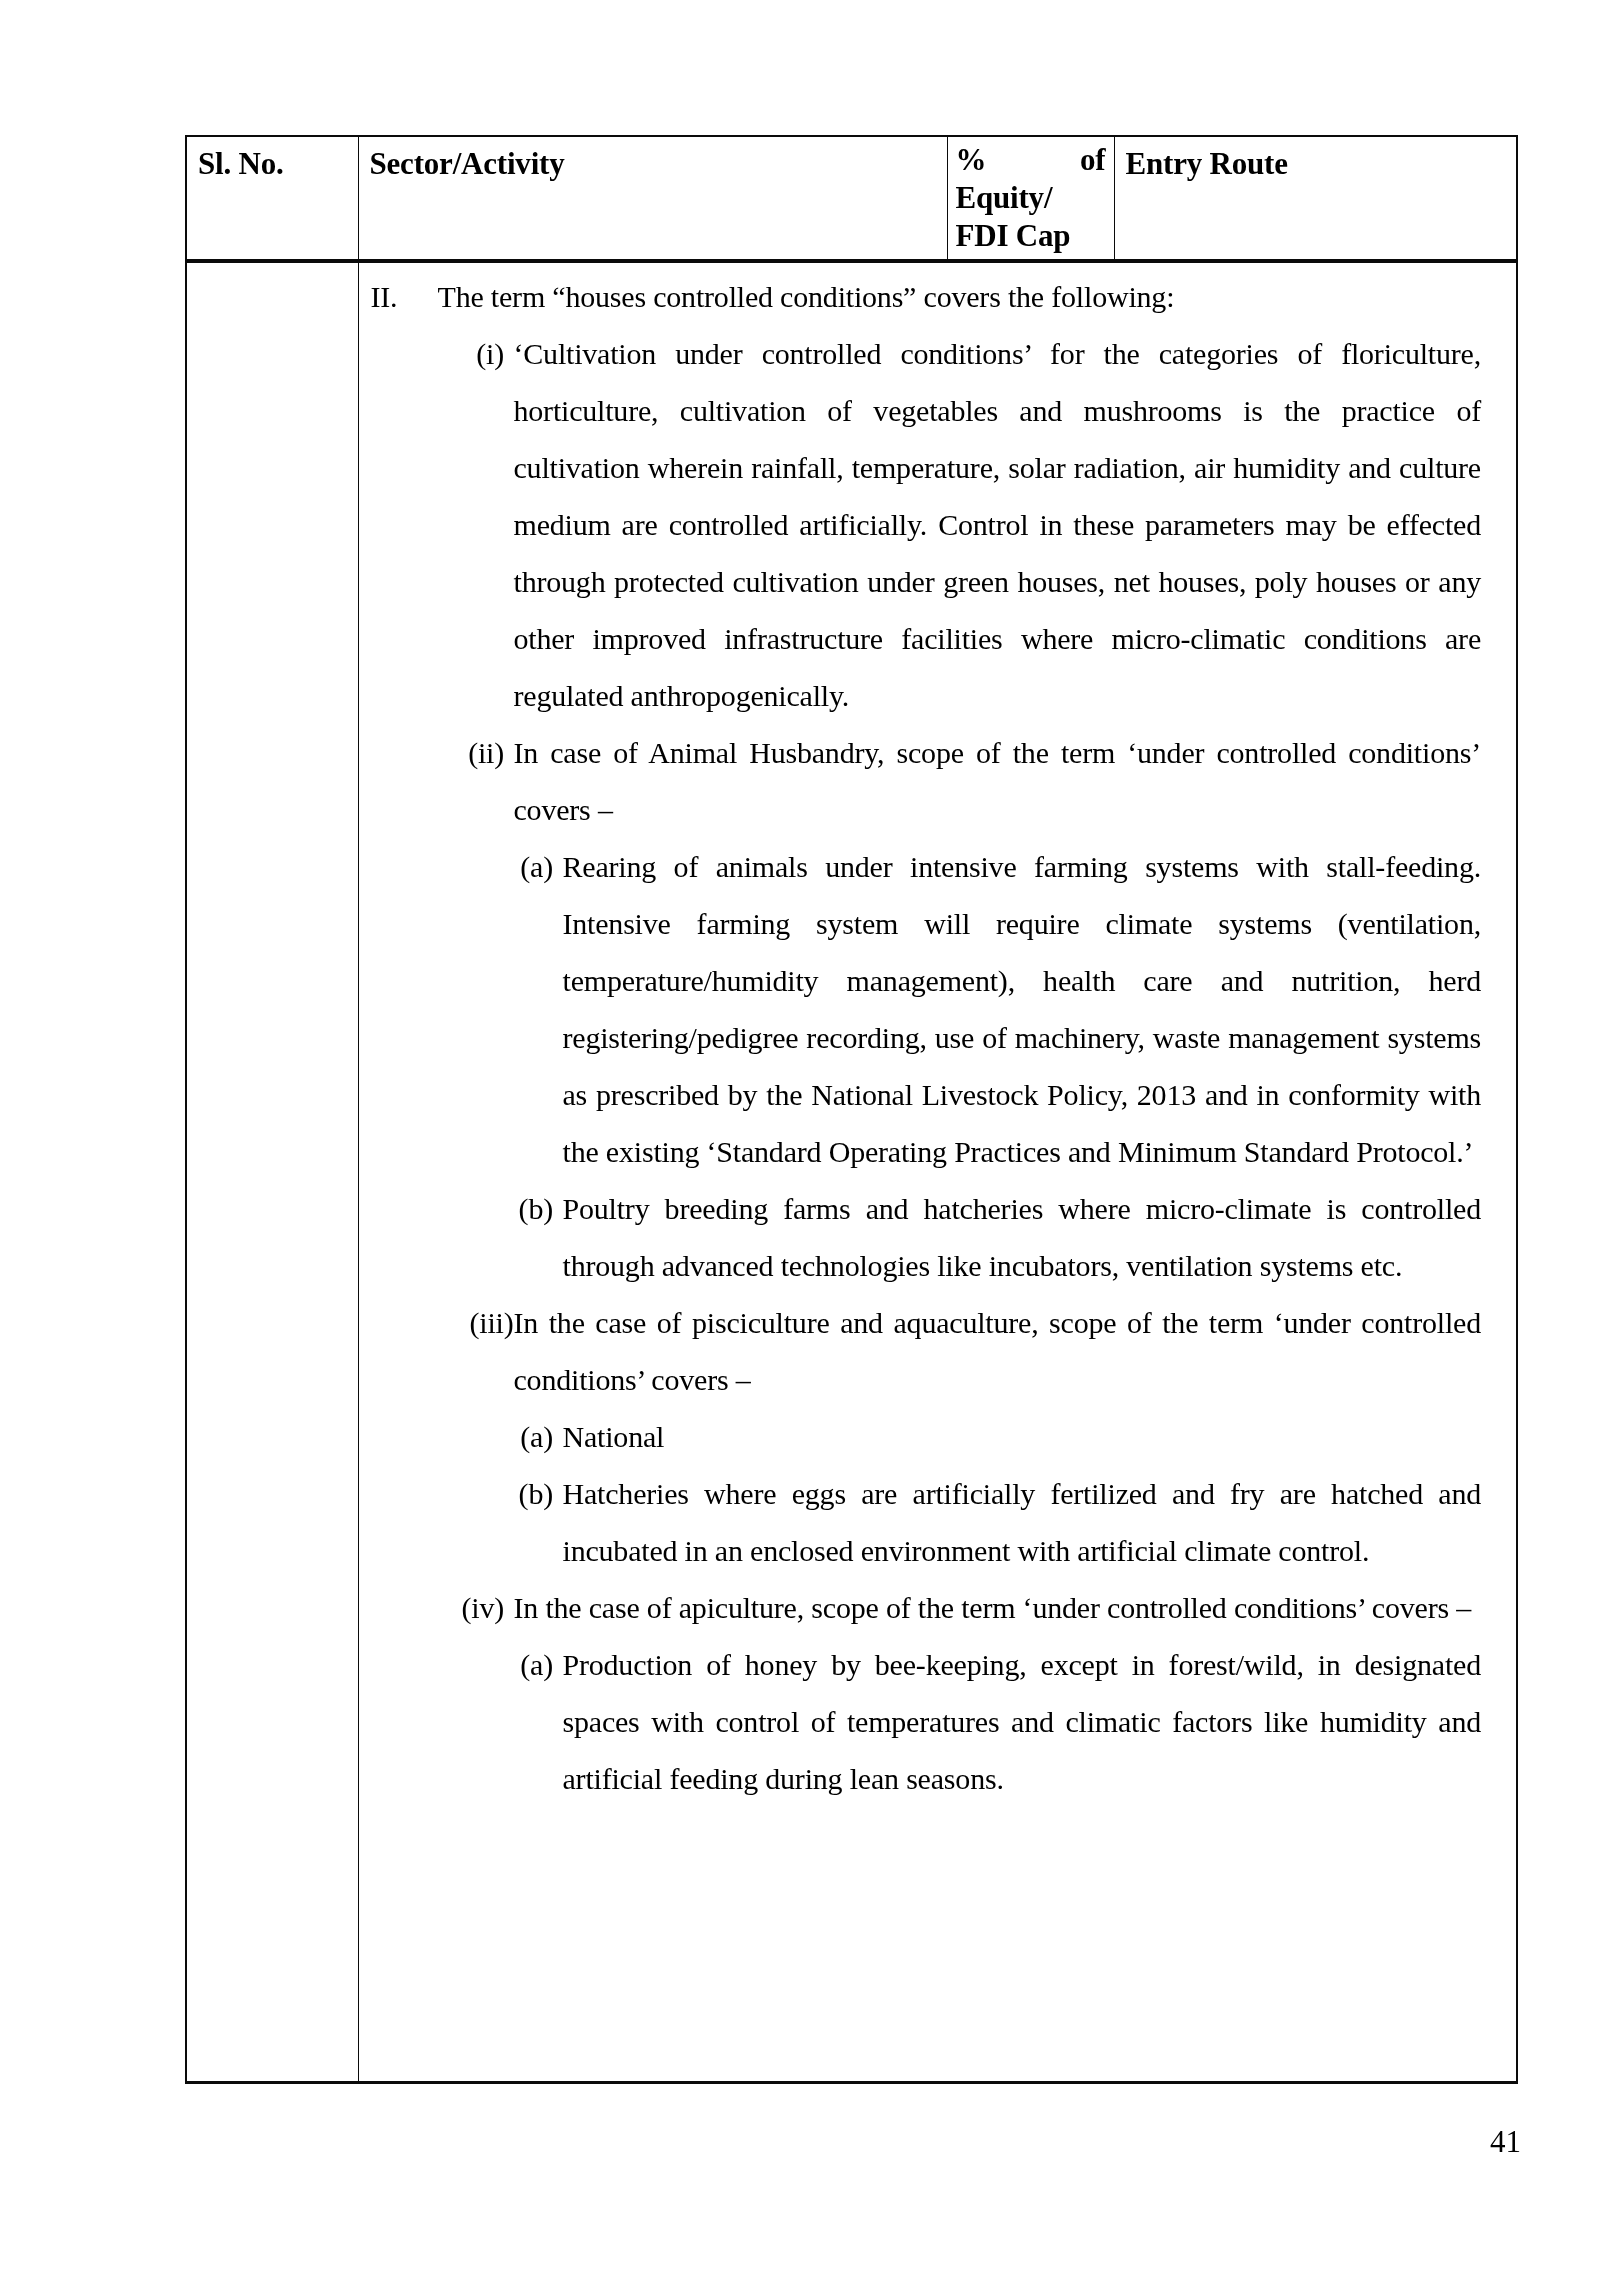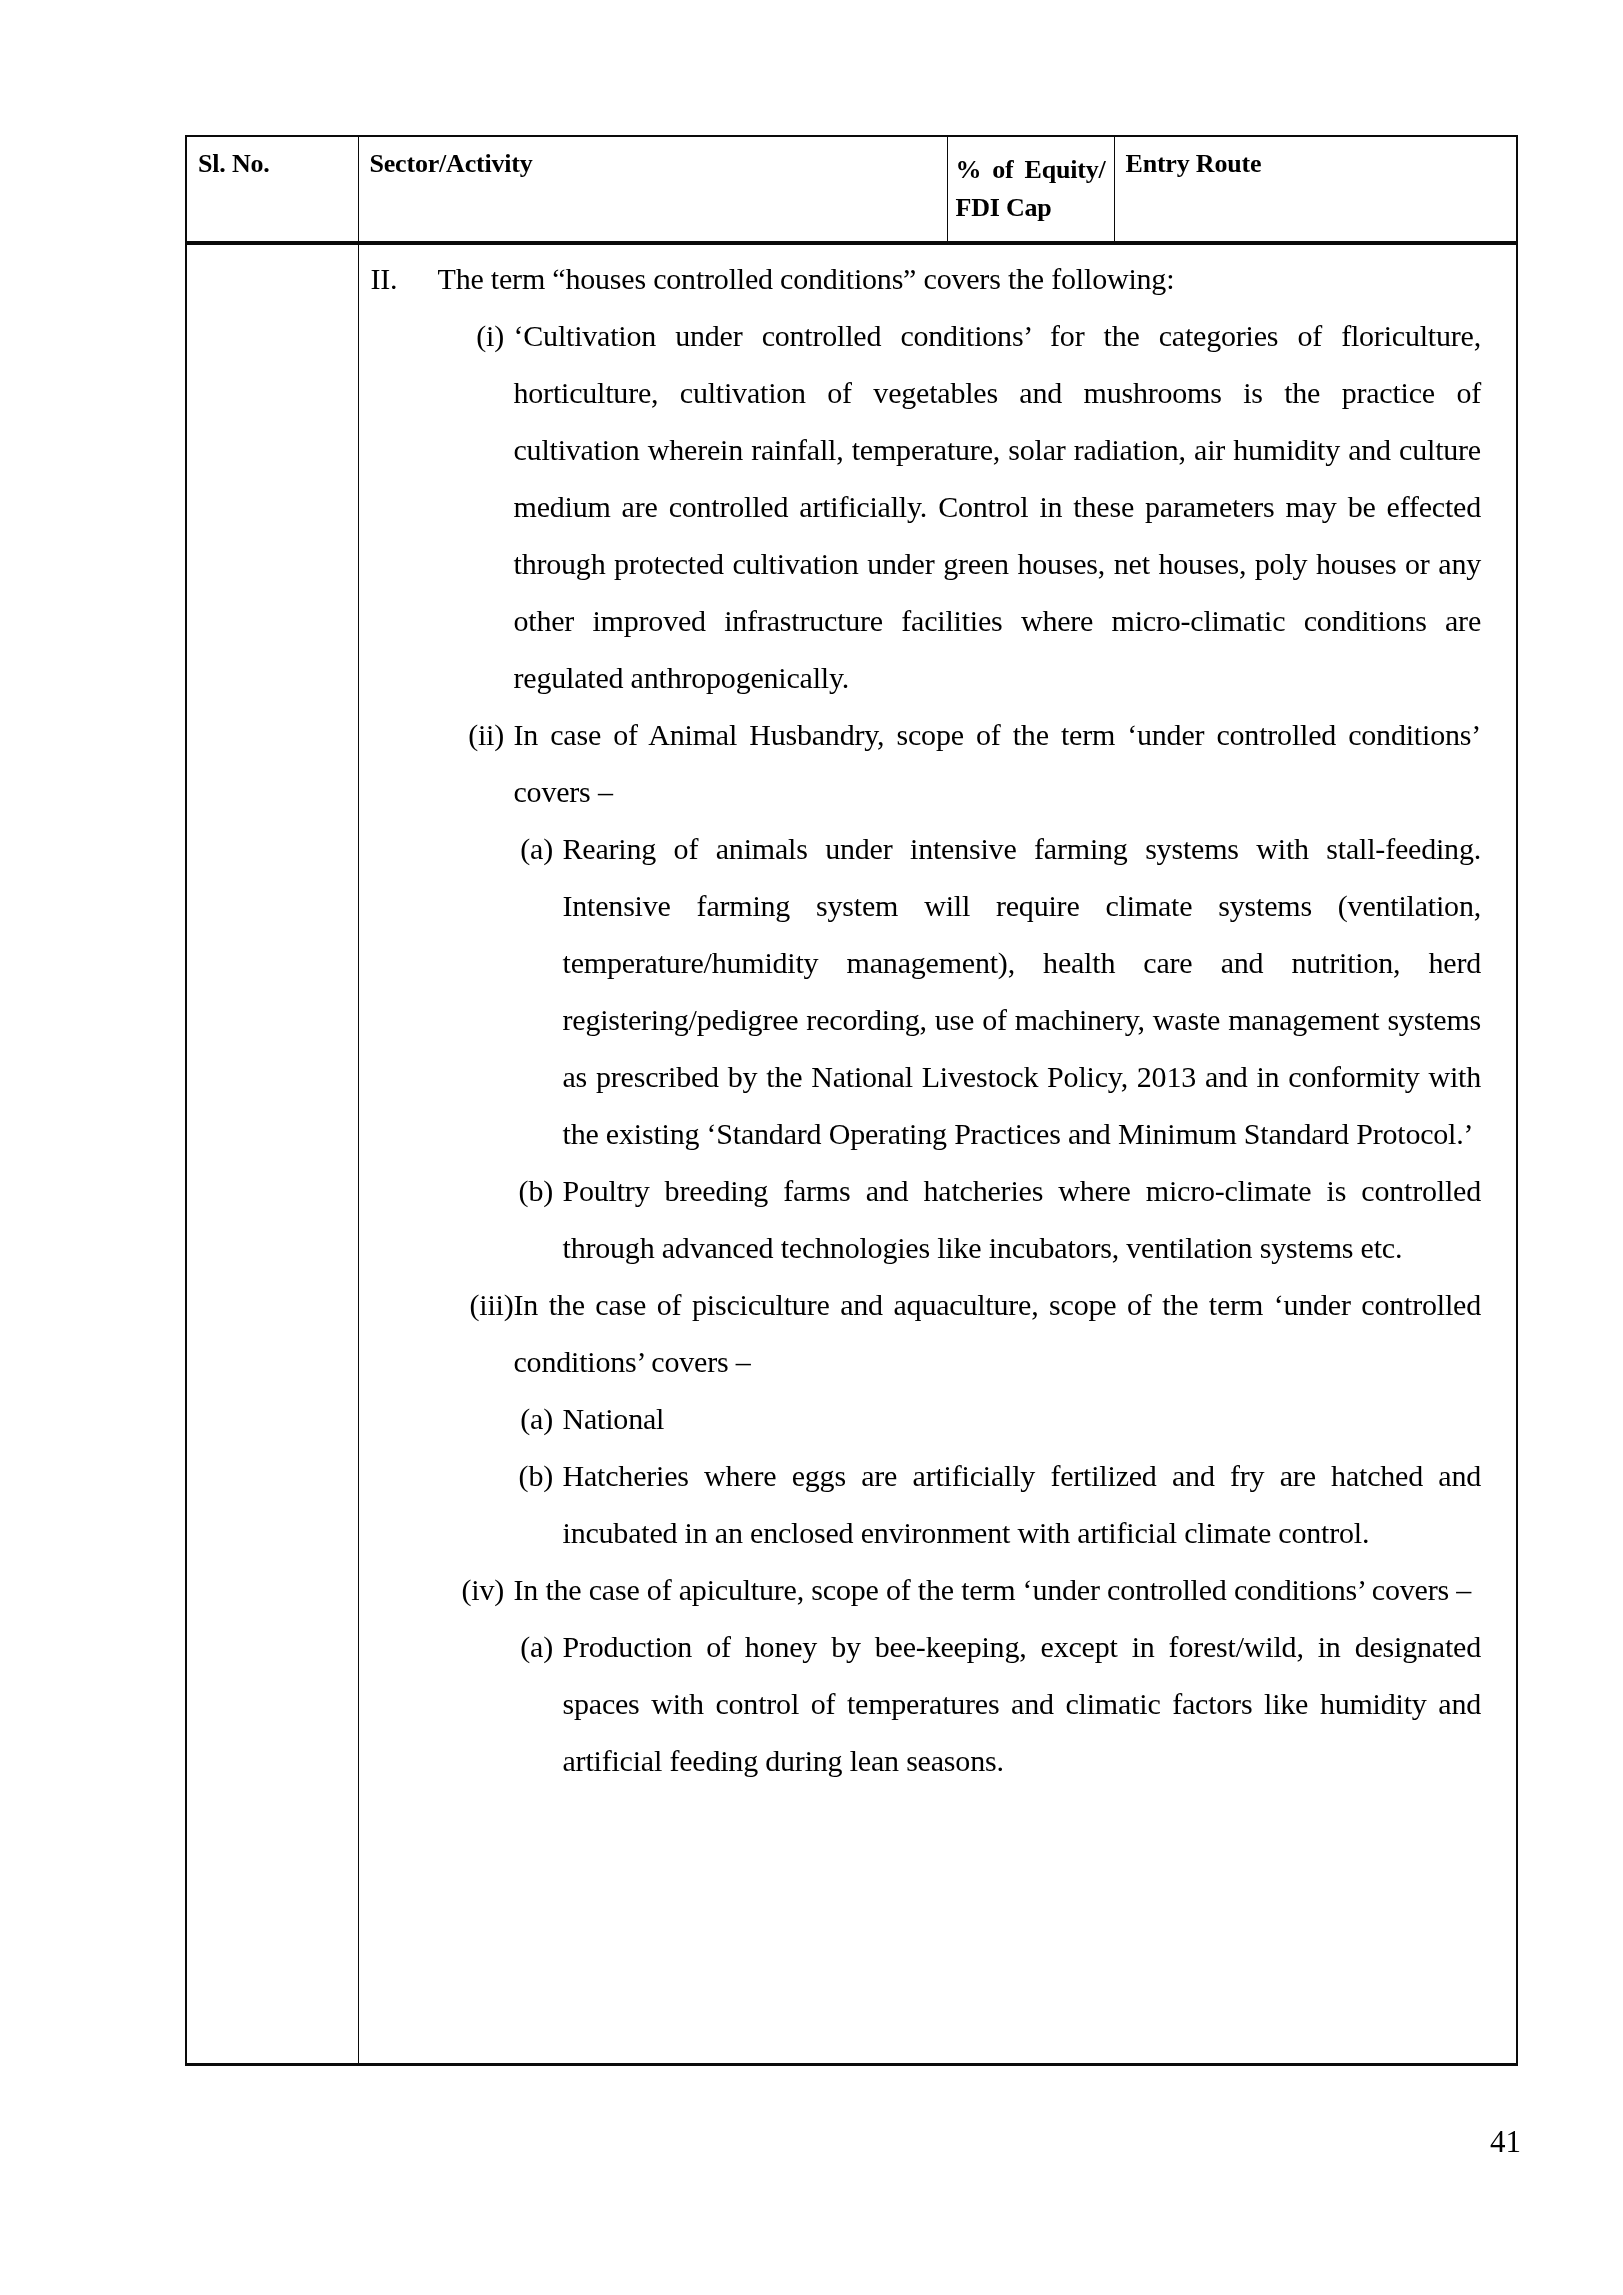--- a/index.html
+++ b/index.html
@@ -11,24 +11,24 @@
   .doc-table{
     position:absolute;left:185px;top:135px;width:1331px;
     border-collapse:collapse;table-layout:fixed;
   }
   .doc-table th,.doc-table td{
     border:1.6px solid #0a0a0a;vertical-align:top;
   }
   .doc-table{border:2.4px solid #0a0a0a;}
   .doc-table thead th{
     border-top:2.4px solid #0a0a0a;border-bottom:4px solid #0a0a0a;
-    font-size:26px;line-height:38px;font-weight:bold;text-align:left;
+    font-size:31px;line-height:38px;font-weight:bold;text-align:left;
     padding:8px 9.5px 8px 11px;letter-spacing:-0.2px;
   }
-  .doc-table thead th.justify-cell{text-align:justify;padding:14px 8px;font-family:Liberation Serif, serif;}
+  .doc-table thead th.justify-cell{text-align:justify;padding:4px 8px;font-family:Liberation Serif, serif;}
   .doc-table tbody td{border-bottom:3.2px solid #0a0a0a;}
   .slno-cell{height:1816px;}
   .body-cell{padding:4.8px 35px 22px 0;}
   .body-text{font-size:30px;line-height:57px;letter-spacing:-0.2px;}
   .ii-row{margin-left:79px;position:relative;}
   .ii-marker{position:absolute;left:-67px;top:0;text-align:right;}
   .l1{margin-left:155px;position:relative;text-align:justify;}
   .l2{margin-left:204px;position:relative;text-align:justify;}
   .m1{position:absolute;left:-67px;top:0;width:67px;text-align:right;
       padding-right:0;box-sizing:border-box;white-space:nowrap;}

